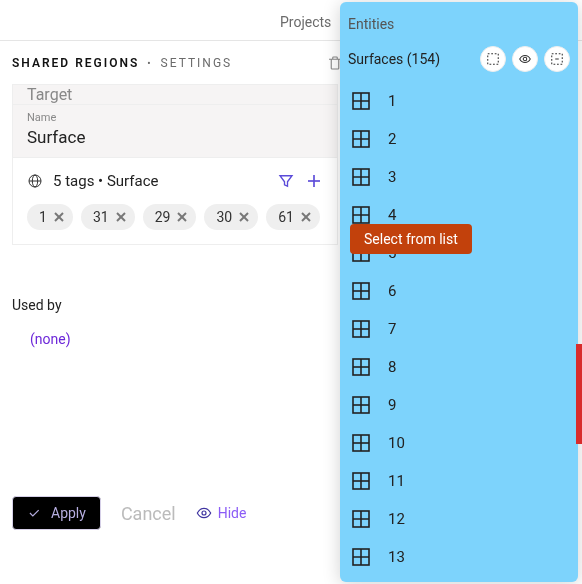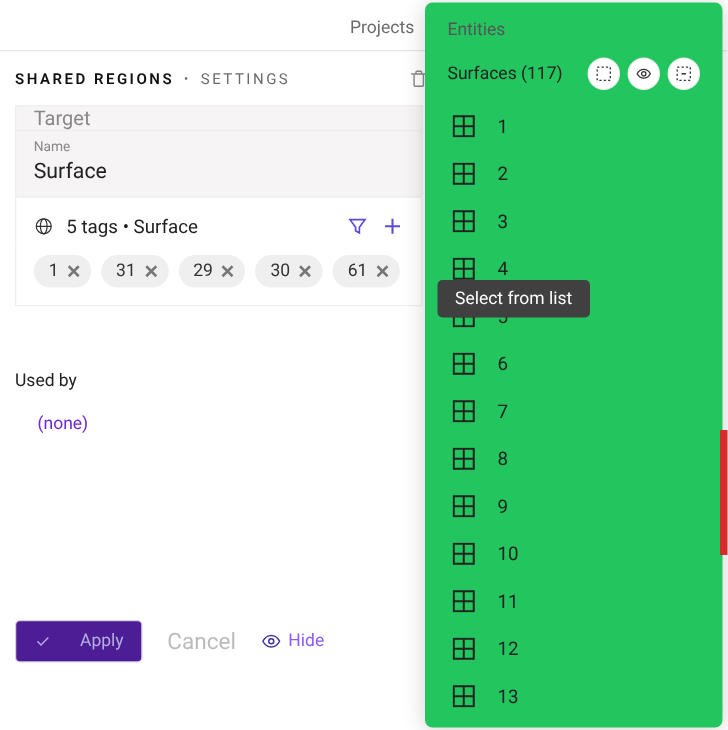--- a/index.html
+++ b/index.html
@@ -51,57 +51,57 @@
     .chip .x { width: 12px; height: 12px; stroke: #777; stroke-width: 2; cursor: pointer; }
 
     .usedby { padding: 28px 0 0 0; }
     .usedby .lbl { font-size: 14px; color: #222; margin-top: 24px; }
     .usedby .none { font-size: 14px; color: #6d28d9; padding: 18px 0 0 18px; }
 
     .actions {
       position: absolute; bottom: 54px; left: 12px; width: 326px; display: flex; align-items: center; gap: 20px;
     }
     .actions .apply-btn {
-      display: flex; align-items: center; gap: 23px;
+      display: flex; align-items: center; gap: 10px;
       border: 1px solid #d6d0e8; border-radius: 4px; padding: 8px 14px;
-      font-size: 14px; color: #b6aee0; background: #4c1d95;
+      font-size: 14px; color: #b6aee0; background: #000000;
     }
     .actions .apply-btn svg { width: 14px; height: 14px; stroke: #b6aee0; }
     .actions .cancel-btn { font-size: 18px; color: #bbb; background: none; border: none; }
     .actions .hide-btn {
       display: flex; align-items: center; gap: 6px;
       font-size: 14px; color: #8b5cf6; background: none; border: none;
     }
     .actions .hide-btn svg { width: 16px; height: 16px; stroke: #3e33a0; fill: none; stroke-width: 1.8; }
 
     .panel {
       position: absolute; top: 2px; right: 4px; width: 238px; height: 580px;
-      background: #22c55e; border-radius: 6px; box-shadow: 0 2px 18px rgba(0,0,0,0.18);
-      padding: 14px 18px; overflow: hidden;
+      background: #7dd3fc; border-radius: 6px; box-shadow: 0 2px 18px rgba(0,0,0,0.18);
+      padding: 14px 8px; overflow: hidden;
     }
     .panel-title { font-size: 14px; color: #555; margin-bottom: 14px; }
     .panel-subrow { display: flex; align-items: center; justify-content: space-between; margin-bottom: 10px; }
     .panel-sub { font-size: 14px; color: #222; }
     .panel-icons { display: flex; gap: 6px; }
     .panel-icons .ibtn {
       width: 26px; height: 26px; border-radius: 50%; border: 1px solid #eee;
       display: flex; align-items: center; justify-content: center; background: #fff; cursor: pointer;
     }
     .panel-icons svg { width: 14px; height: 14px; stroke: #333; fill: none; stroke-width: 1.2; }
 
     .ent-list { display: flex; flex-direction: column; }
     .ent-item {
       display: flex; align-items: center; gap: 18px; padding: 10px 4px; cursor: pointer;
       font-size: 15px; color: #222;
     }
     .ent-item .grid-icon { width: 18px; height: 18px; stroke: #222; fill: none; stroke-width: 1.6; flex-shrink: 0; }
 
     .tooltip {
       position: absolute; top: 224px; left: 350px;
-      background: #404040; color: #fff; font-size: 14px;
+      background: #c2410c; color: #fff; font-size: 14px;
       padding: 7px 14px; border-radius: 4px; z-index: 50;
     }
 
     .side-stripe {
       position: absolute; right: 0; top: 344px; width: 6px; height: 100px; background: #d82c2c;
     }
   </style>
 </head>
 <body>
 
@@ -198,21 +198,21 @@
         <path d="M2 12s3.5-7 10-7 10 7 10 7-3.5 7-10 7-10-7-10-7z"></path>
         <circle cx="12" cy="12" r="3"></circle>
       </svg>
     <span>Hide</span>
   </button>
 </div>
 
 <div class="panel">
   <div class="panel-title">Entities</div>
   <div class="panel-subrow">
-    <div class="panel-sub"><span>Surfaces</span> (<span>117</span>)</div>
+    <div class="panel-sub"><span>Surfaces</span> (<span>154</span>)</div>
     <div class="panel-icons">
       <div class="ibtn">
           <svg viewBox="0 0 16 16">
             <rect x="2" y="2" width="12" height="12" stroke-dasharray="2 2"></rect>
           </svg>
         </div>
       <div class="ibtn">
           <svg viewBox="0 0 16 16">
             <path d="M2 8s2-4 6-4 6 4 6 4-2 4-6 4-6-4-6-4z"></path>
             <circle cx="8" cy="8" r="2"></circle>

